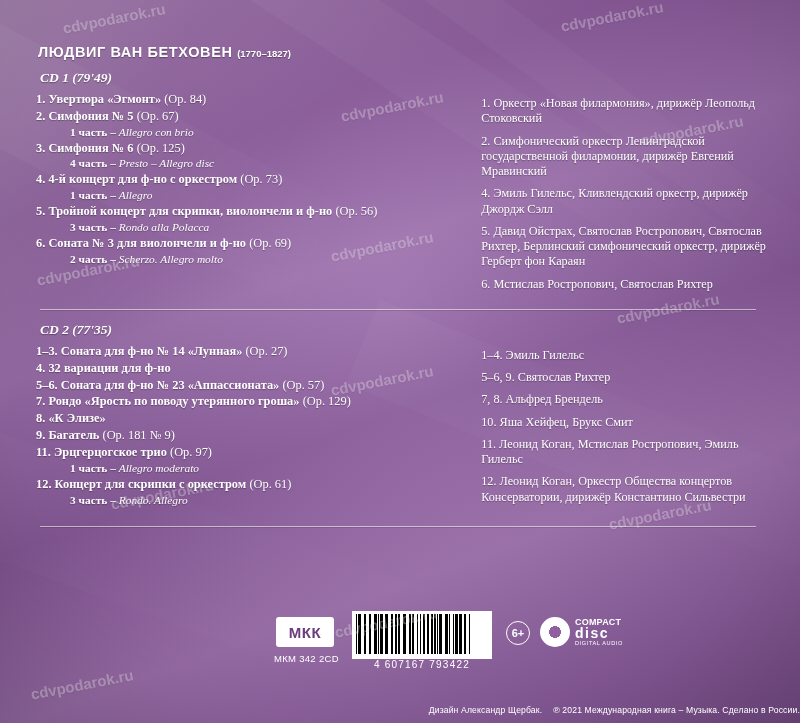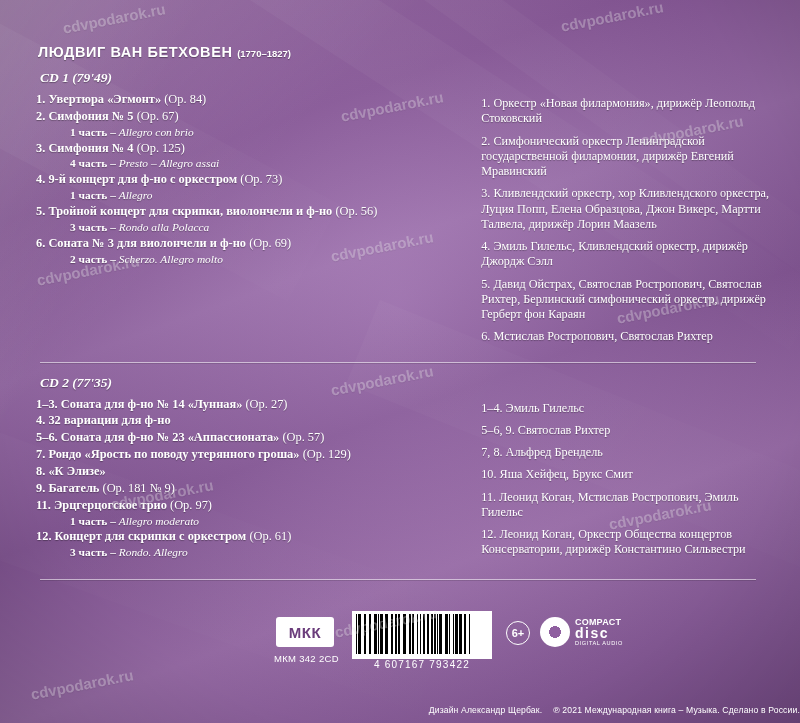--- a/index.html
+++ b/index.html
@@ -210,27 +210,27 @@
                 <span class="op">(Ор. 84)</span></div>
             </li>
             <li>
               <div class="tk"><span class="num">2.</span>
                 <span class="ttl">Симфония № 5</span>
                 <span class="op">(Ор. 67)</span></div>
               <div class="sub"><span class="mv">1 часть – </span><span class="it">Allegro con brio</span></div>
             </li>
             <li>
               <div class="tk"><span class="num">3.</span>
-                <span class="ttl">Симфония № 4</span>
+                <span class="ttl">Симфония № 6</span>
                 <span class="op">(Ор. 125)</span></div>
-              <div class="sub"><span class="mv">4 часть – </span><span class="it">Presto – Allegro assai</span></div>
+              <div class="sub"><span class="mv">4 часть – </span><span class="it">Presto – Allegro disc</span></div>
             </li>
             <li>
               <div class="tk"><span class="num">4.</span>
-                <span class="ttl">9-й концерт для ф-но с оркестром</span>
+                <span class="ttl">4-й концерт для ф-но с оркестром</span>
                 <span class="op">(Ор. 73)</span></div>
               <div class="sub"><span class="mv">1 часть – </span><span class="it">Allegro</span></div>
             </li>
             <li>
               <div class="tk"><span class="num">5.</span>
                 <span class="ttl">Тройной концерт</span>
                 <span class="ttl">для скрипки, виолончели и ф-но</span>
                 <span class="op">(Ор. 56)</span></div>
               <div class="sub"><span class="mv">3 часть – </span><span class="it">Rondo alla Polacca</span></div>
             </li>
@@ -238,21 +238,20 @@
               <div class="tk"><span class="num">6.</span>
                 <span class="ttl">Соната № 3 для виолончели и ф-но</span>
                 <span class="op">(Ор. 69)</span></div>
               <div class="sub"><span class="mv">2 часть – </span><span class="it">Scherzo. Allegro molto</span></div>
             </li>
           </ol>
         </div>
         <div class="col-right">
           <div class="perf">1.  Оркестр «Новая филармония», дирижёр Леопольд Стоковский</div>
           <div class="perf">2.  Симфонический оркестр Ленинградской государственной филармонии, дирижёр Евгений Мравинский</div>
-          <div class="perf">3.  Кливлендский оркестр, хор Кливлендского оркестра, Луция Попп, Елена Образцова, Джон Викерс, Мартти Талвела, дирижёр Лорин Маазель</div>
           <div class="perf">4.  Эмиль Гилельс, Кливлендский оркестр, дирижёр Джордж Сэлл</div>
           <div class="perf">5.  Давид Ойстрах, Святослав Ростропович, Святослав Рихтер, Берлинский симфонический оркестр, дирижёр Герберт фон Караян</div>
           <div class="perf">6.  Мстислав Ростропович, Святослав Рихтер</div>
         </div>
       </div>
     </div>
 
     <div class="rule"></div>
 
     <div class="disc">

